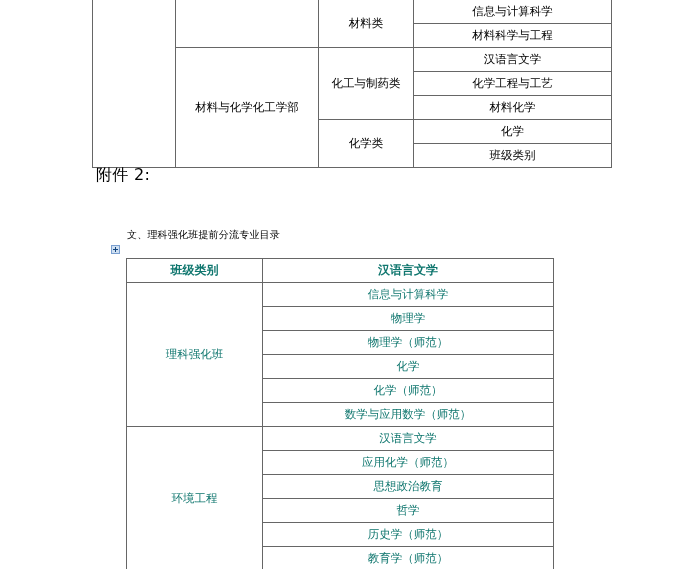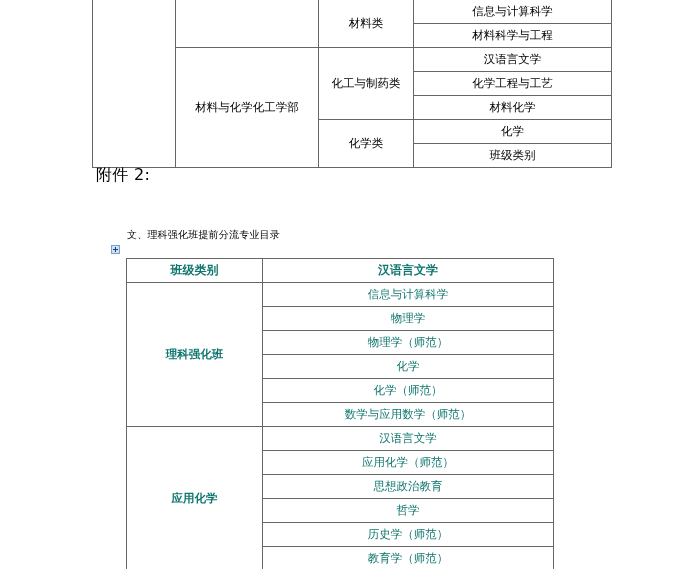--- a/index.html
+++ b/index.html
@@ -104,21 +104,21 @@
   }
   .main-table th {
     text-align: center;
     font-weight: bold;
     font-size: 12px;
   }
   .th-cat { width: 136px; }
   .th-maj { width: 291px; }
   .cat-cell {
     text-align: center;
-    font-weight: bold;
+    font-weight: normal;
     font-size: 12px;
   }
   .maj-cell {
     text-align: center;
     padding-left: 8px;
   }
 </style>
 </head>
 <body>
 
@@ -191,21 +191,21 @@
       <td class="maj-cell">化学</td>
     </tr>
     <tr>
       <td class="maj-cell">化学（师范）</td>
     </tr>
     <tr>
       <td class="maj-cell">数学与应用数学（师范）</td>
     </tr>
 
     <tr>
-      <td class="cat-cell" rowspan="6">应用化学</td>
+      <td class="cat-cell" rowspan="6">环境工程</td>
       <td class="maj-cell">汉语言文学</td>
     </tr>
     <tr>
       <td class="maj-cell">应用化学（师范）</td>
     </tr>
     <tr>
       <td class="maj-cell">思想政治教育</td>
     </tr>
     <tr>
       <td class="maj-cell">哲学</td>

